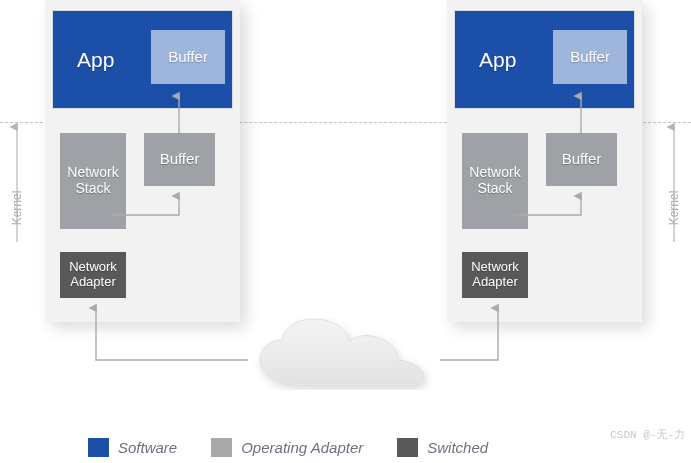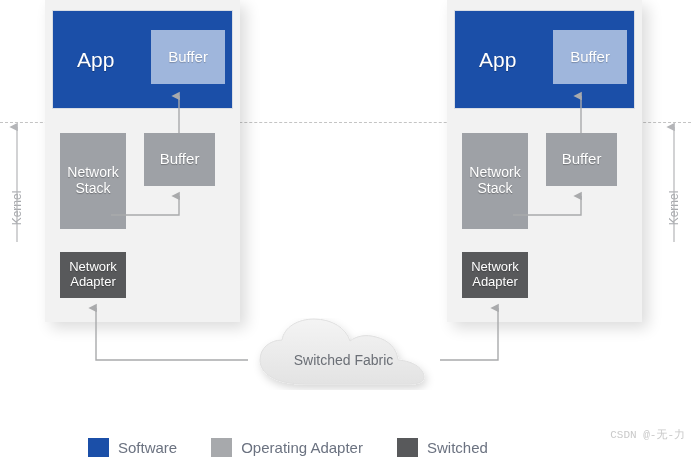--- a/index.html
+++ b/index.html
@@ -156,20 +156,21 @@
     position: absolute;
     left: 88px;
     top: 438px;
     display: flex;
     align-items: center;
     gap: 0;
   }
   .legend-item {
     display: flex;
     align-items: center;
+    font-style: italic;
   }
   .legend-swatch {
     width: 21px;
     height: 19px;
     flex: none;
   }
   .legend-label {
     color: #6b7280;
     font-size: 15px;
     margin-left: 9px;
@@ -267,21 +268,20 @@
                  C 14 30, 24 22, 36 22
                  C 38 9, 52 1, 68 1
                  C 86 1, 100 10, 104 23
                  C 110 18, 120 16, 130 19
                  C 143 22, 151 31, 152 42
                  C 168 43, 178 51, 178 59
                  C 178 64, 172 66, 164 66
                  Z" fill="url(#cloudGrad)" stroke="#e0e0e0" stroke-width="1"></path>
       </g>
     </svg>
-    <div id="cloud-label">Switched Fabric</div>
   </div>
 
   <svg class="overlay" viewBox="0 0 691 463">
     <defs>
       <marker id="ah" markerWidth="9" markerHeight="9" refX="4.2" refY="7.6" orient="auto" markerUnits="userSpaceOnUse">
         <path d="M4.2,0 L8.4,8.4 L0,8.4 Z" fill="#a9aaac"></path>
       </marker>
       <marker id="ah2" markerWidth="9" markerHeight="9" refX="4.2" refY="7.6" orient="auto" markerUnits="userSpaceOnUse">
         <path d="M4.2,0 L8.4,8.4 L0,8.4 Z" fill="#b4b5b8"></path>
       </marker>

